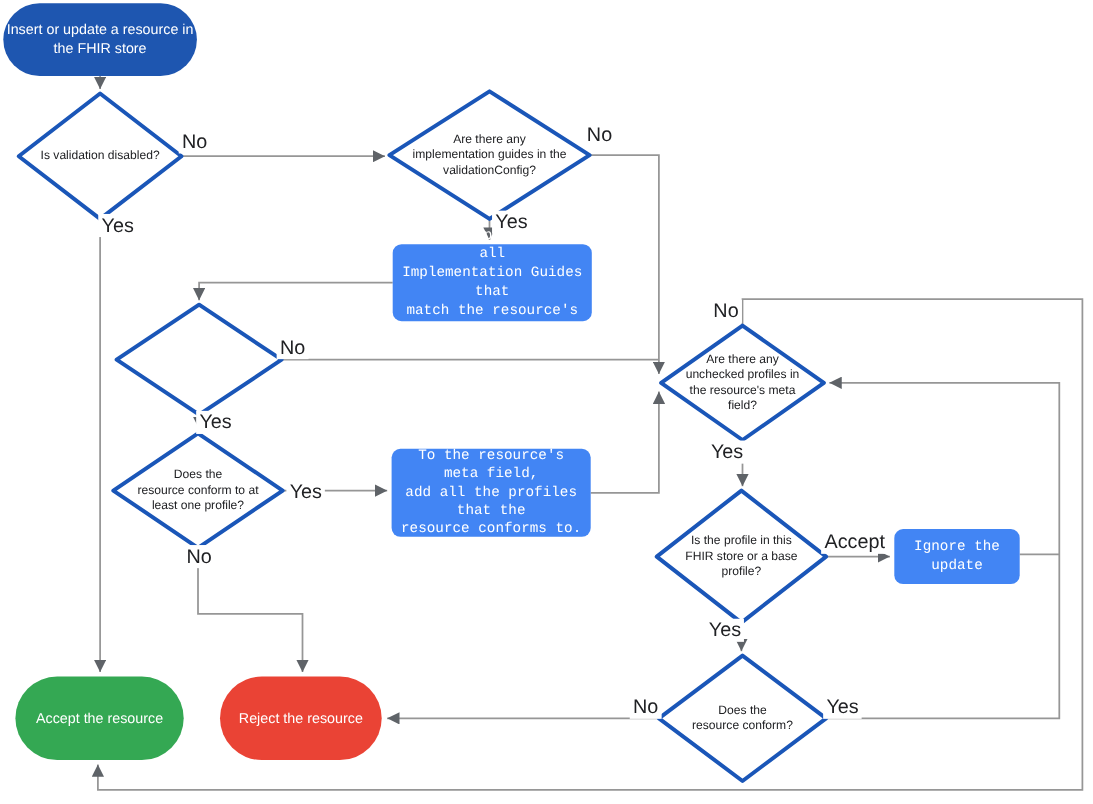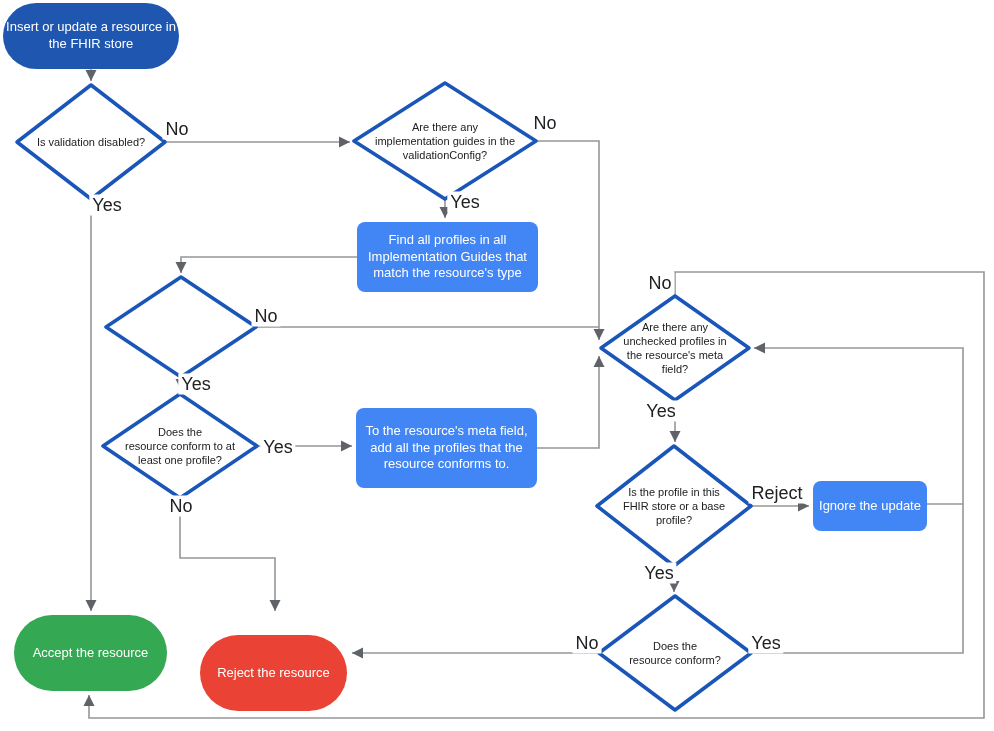--- a/index.html
+++ b/index.html
@@ -14,21 +14,21 @@
   .arrowhead { fill:var(--arrow,#5f6368); }
 
   .node {
     position:absolute; display:flex; align-items:center; justify-content:center;
     text-align:center; font-size:13px; line-height:1.3; box-sizing:border-box;
     white-space:pre-line;
   }
   .stadium-start { background:var(--start-fill,#1e56b0); color:var(--text-light,#ffffff); border-radius:33px; }
   .stadium-accept { background:var(--accept-fill,#34a853); color:var(--text-light,#ffffff); border-radius:38px; }
   .stadium-reject { background:var(--reject-fill,#ea4335); color:var(--text-light,#ffffff); border-radius:38px; }
-  .process { background:var(--process-fill,#4285f4); color:var(--text-light,#ffffff); border-radius:8px; padding:20px 6px; }
+  .process { background:var(--process-fill,#4285f4); color:var(--text-light,#ffffff); border-radius:8px; padding:20px 6px;font-family:Liberation Mono, monospace; }
 
   .dtext {
     position:absolute; transform:translate(-50%,-50%); text-align:center;
     font-size:11px; line-height:1.28; white-space:pre-line; color:var(--text-dark,#202124);
   }
   .elabel {
     position:absolute; transform:translate(-50%,-50%);
     font-size:18px; background:#ffffff; padding:0 3px; color:var(--text-dark,#202124);
   }
 </style>
@@ -80,21 +80,21 @@
 match the resource's type</div>
 
   <div class="node process" style="left:356px; top:408px; width:181px; height:80px;">To the resource's meta field,
 add all the profiles that the
 resource conforms to.</div>
 
   <div class="node process" style="left:813px; top:481px; width:114px; height:50px;">Ignore the update</div>
 
   <div class="node stadium-accept" style="left:14px; top:615px; width:153px; height:76px;">Accept the resource</div>
 
-  <div class="node stadium-reject" style="left:200px; top:615px; width:147px; height:76px;margin-top:20px;">Reject the resource</div>
+  <div class="node stadium-reject" style="left:200px; top:615px; width:147px; height:76px;">Reject the resource</div>
 
   <div class="dtext" style="left:91px; top:142px; width:150px;">Is validation disabled?</div>
   <div class="dtext" style="left:445px; top:141px; width:176px;">Are there any
 implementation guides in the
 validationConfig?</div>
   <div class="dtext" style="left:180px; top:446px; width:160px;">Does the
 resource conform to at
 least one profile?</div>
   <div class="dtext" style="left:675px; top:348px; width:150px;">Are there any
 unchecked profiles in
@@ -109,18 +109,18 @@
   <div class="elabel" style="left:177px; top:129px;">No</div>
   <div class="elabel" style="left:107px; top:205px;">Yes</div>
   <div class="elabel" style="left:545px; top:123px;">No</div>
   <div class="elabel" style="left:465px; top:202px;">Yes</div>
   <div class="elabel" style="left:266px; top:316px;">No</div>
   <div class="elabel" style="left:196px; top:384px;">Yes</div>
   <div class="elabel" style="left:278px; top:447px;">Yes</div>
   <div class="elabel" style="left:181px; top:506px;">No</div>
   <div class="elabel" style="left:660px; top:283px;">No</div>
   <div class="elabel" style="left:661px; top:411px;">Yes</div>
-  <div class="elabel" style="left:777px; top:493px;">Reject</div>
+  <div class="elabel" style="left:777px; top:493px;">Accept</div>
   <div class="elabel" style="left:659px; top:573px;">Yes</div>
   <div class="elabel" style="left:587px; top:643px;">No</div>
   <div class="elabel" style="left:766px; top:643px;">Yes</div>
 
 </div>
 
 </body></html>

